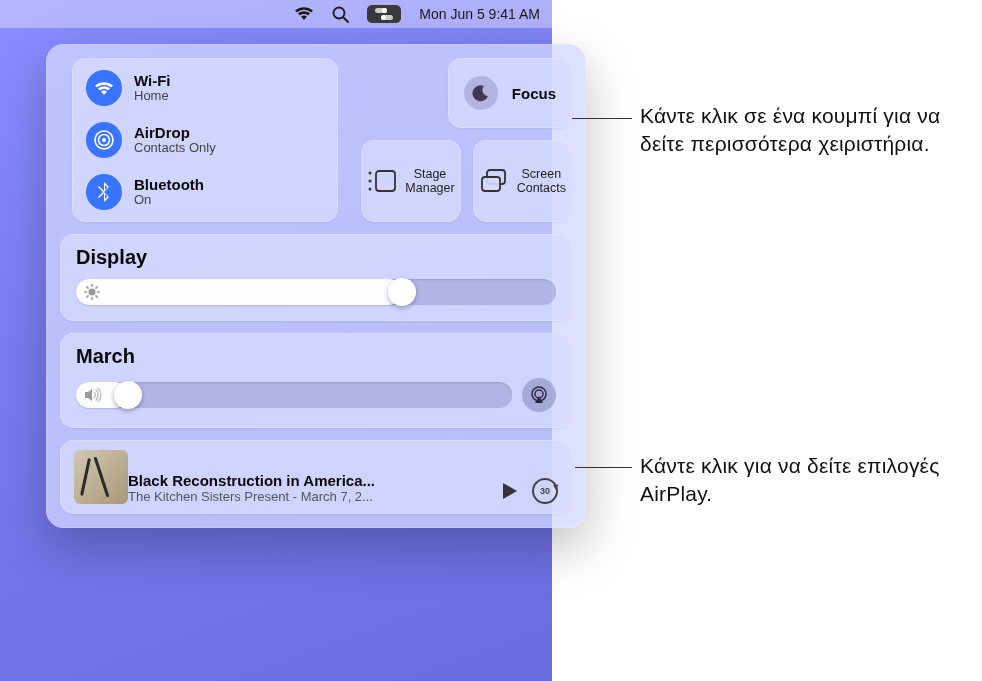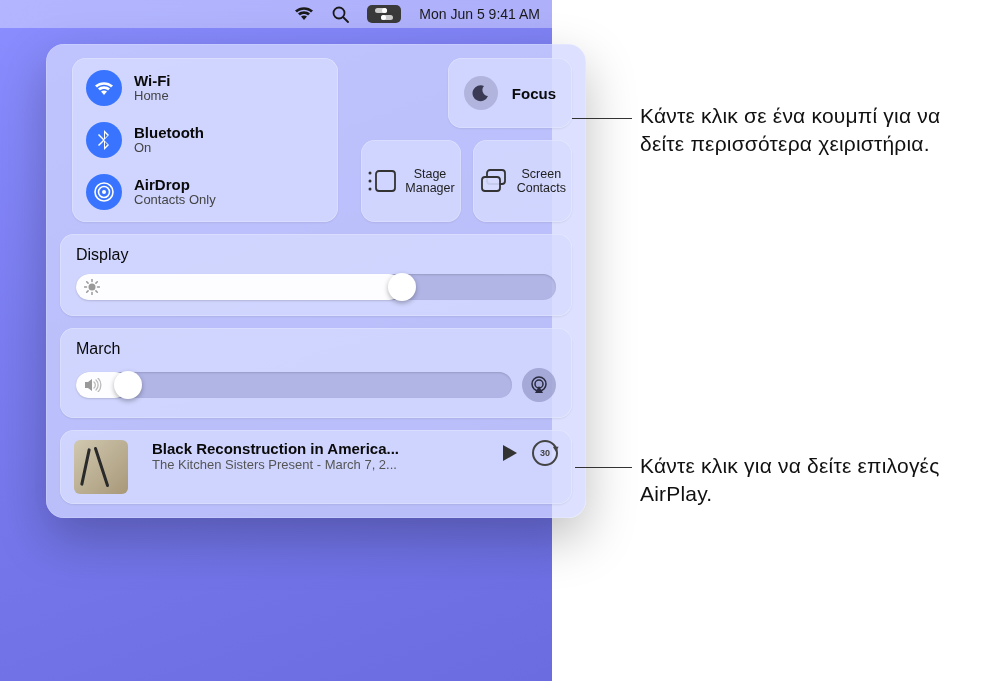--- a/index.html
+++ b/index.html
@@ -84,21 +84,21 @@
   .small-tile {
     flex:1;
     display:flex; align-items:center; justify-content:center;
     gap:8px; padding:10px 6px;
     font-size:12.5px; text-align:center; color:#222;
   }
   .slider-tile {
     margin-top:12px;
     padding: 12px 16px 16px;
   }
-  .slider-label { font-weight:400; font-size:16px; color:#0a0a0a; margin-bottom:10px; }
+  .slider-label { font-weight:700; font-size:20px; color:#0a0a0a; margin-bottom:10px; }
   .slider-track {
     position:relative;
     height: 26px;
     border-radius: 13px;
     background: rgba(140,145,200,0.45);
     box-shadow: inset 0 1px 2px rgba(0,0,0,0.15);
   }
   .slider-fill {
     position:absolute; left:0; top:0; bottom:0;
     background: #fdfdff;
@@ -121,21 +121,21 @@
   .sound-row .slider-track { flex:1; }
   .airplay-btn {
     width:34px; height:34px; border-radius:50%;
     background: rgba(120,125,175,0.5);
     display:flex; align-items:center; justify-content:center;
     flex-shrink:0;
   }
   .media-tile {
     margin-top:12px;
     padding:10px 14px;
-    display:flex; align-items:flex-start; gap:24px;
+    display:flex; align-items:flex-end; gap:0;
   }
   .album {
     width:54px; height:54px; border-radius:6px;
     background: linear-gradient(135deg,#d0c8b0,#a89878);
     position:relative; overflow:hidden; flex-shrink:0;
   }
   .album::before, .album::after {
     content:""; position:absolute; background:#2a2a2a;
   }
   .album::before { left:10px; top:8px; width:3px; height:38px; transform:rotate(12deg); border-radius:2px; }
@@ -218,40 +218,40 @@
                 <path d="M10 14 L7 10.5 C8.7 9 11.3 9 13 10.5 Z M4 7.5 C7.3 4.5 12.7 4.5 16 7.5 L14 9.5 C11.8 7.5 8.2 7.5 6 9.5 Z M1 4.5 C6 0 14 0 19 4.5 L17 6.5 C13.2 2.8 6.8 2.8 3 6.5 Z" fill="#fff"></path>
               </svg>
           </div>
           <div class="conn-text">
             <span class="conn-title">Wi-Fi</span>
             <span class="conn-sub">Home</span>
           </div>
         </div>
         <div class="conn-item">
           <div class="circ-icon">
-            <svg width="12" height="20" viewBox="0 0 12 20">
-                <path d="M6 0 L11 5 L6 10 L11 15 L6 20 V11 L1 16 L0 15 L5 10 L0 5 L1 4 L6 9 V0 Z M7 3 V8 L9.5 5.5 Z M7 12 V17 L9.5 14.5 Z" fill="#fff"></path>
-              </svg>
-          </div>
-          <div class="conn-text">
-            <span class="conn-title">Bluetooth</span>
-            <span class="conn-sub">On</span>
-          </div>
-        </div>
-        <div class="conn-item">
-          <div class="circ-icon">
             <svg width="22" height="22" viewBox="0 0 22 22">
                 <circle cx="11" cy="11" r="9" stroke="#fff" stroke-width="1.6" fill="none"></circle>
                 <circle cx="11" cy="11" r="5.5" stroke="#fff" stroke-width="1.6" fill="none"></circle>
                 <circle cx="11" cy="11" r="2" fill="#fff"></circle>
               </svg>
           </div>
           <div class="conn-text">
             <span class="conn-title">AirDrop</span>
             <span class="conn-sub">Contacts Only</span>
+          </div>
+        </div>
+        <div class="conn-item">
+          <div class="circ-icon">
+            <svg width="12" height="20" viewBox="0 0 12 20">
+                <path d="M6 0 L11 5 L6 10 L11 15 L6 20 V11 L1 16 L0 15 L5 10 L0 5 L1 4 L6 9 V0 Z M7 3 V8 L9.5 5.5 Z M7 12 V17 L9.5 14.5 Z" fill="#fff"></path>
+              </svg>
+          </div>
+          <div class="conn-text">
+            <span class="conn-title">Bluetooth</span>
+            <span class="conn-sub">On</span>
           </div>
         </div>
       </div>
 
       <div class="right-col">
         <div class="tile focus-tile">
           <div class="focus-ic">
             <svg width="18" height="18" viewBox="0 0 18 18">
                 <path d="M12 2 A8 8 0 1 0 16 12 A6 6 0 0 1 12 2 Z" fill="#3a3a55"></path>
               </svg>

